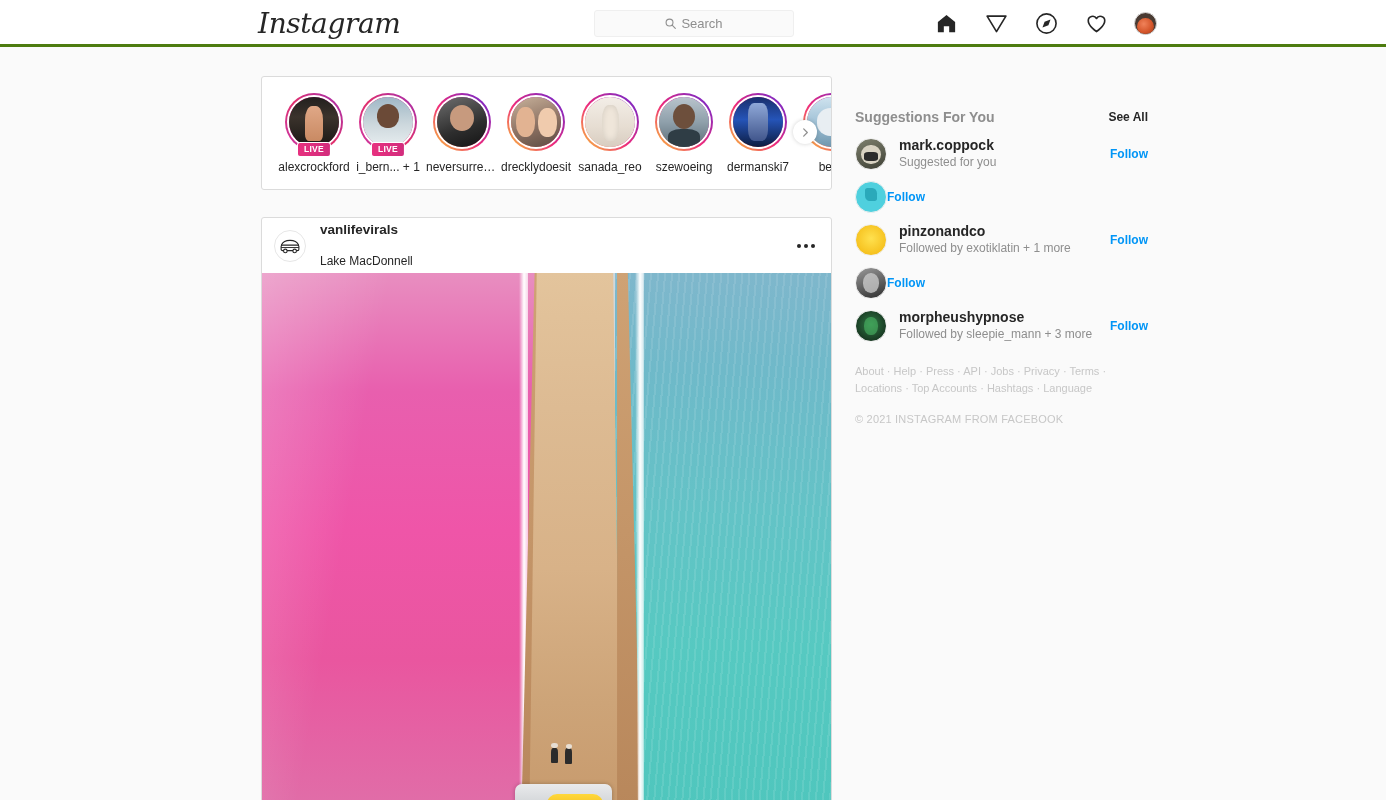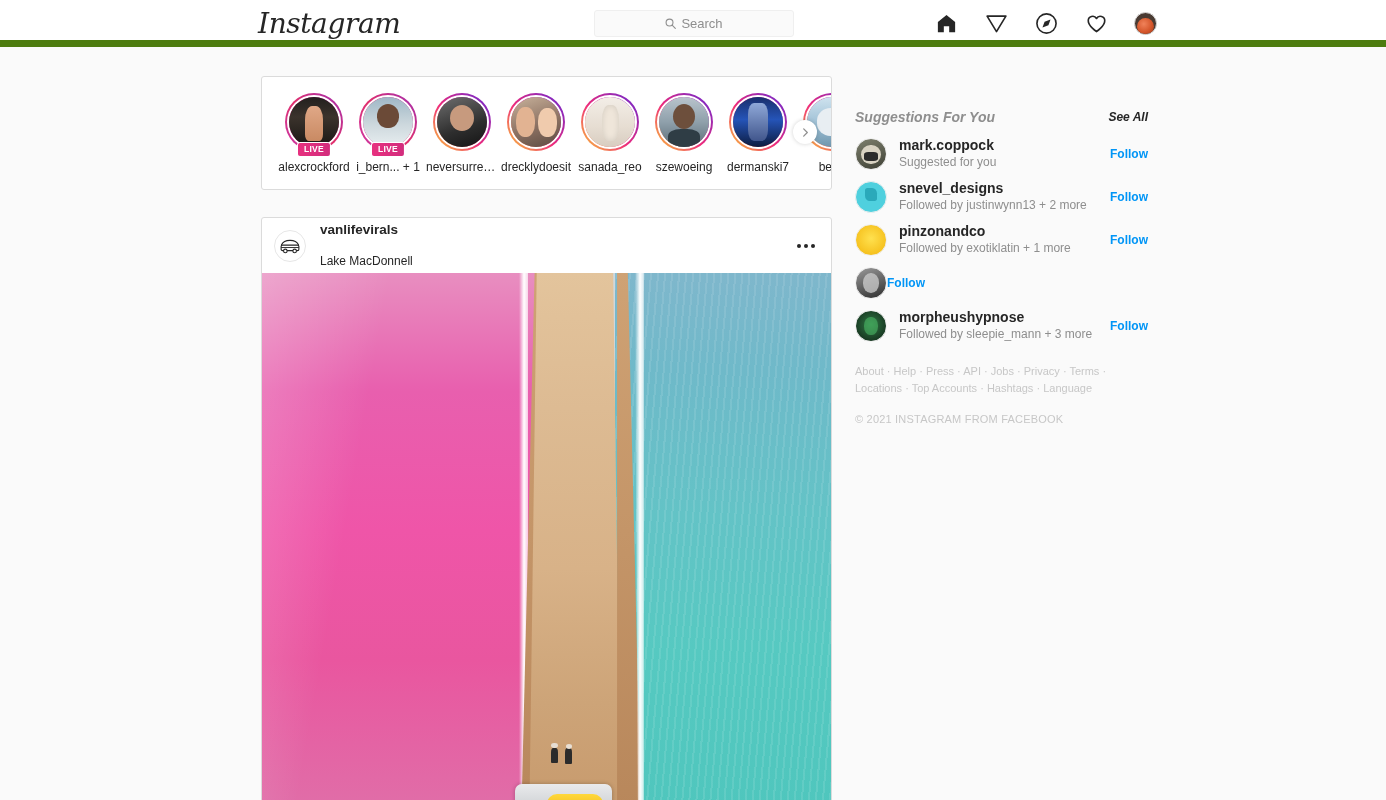--- a/index.html
+++ b/index.html
@@ -8,21 +8,21 @@
     background: #fafafa;
     font-family: "Liberation Sans", sans-serif;
     overflow: hidden;
     -webkit-font-smoothing: antialiased;
   }
 
   
   .header {
     height: 47px; width: 100%;
     background: #fff;
-    border-bottom: 7px solid #4d7c0f;
+    border-bottom: 3px solid #4d7c0f;
     position: relative;
     display: flex; align-items: center;
   }
   .header-inner {
     width: 1386px; height: 100%;
     position: relative;
     display: flex; align-items: center;
   }
   .logo {
     position: absolute; left: 258px; top: 7px;
@@ -264,21 +264,21 @@
     border-radius:50% 50% 30% 30%;
     background:#3c2a20;
   }
   .me-txt { margin-left: 15px; flex: 1; line-height: 1.3; }
   .me-user { font-size: 14px; font-weight: 600; color: #262626; }
   .me-name { font-size: 14px; color: #8e8e8e; margin-top: 1px; }
   .link-blue { font-size: 12px; font-weight: 600; color: #0095f6; cursor: pointer; }
 
   .sug-head {
     display: flex; align-items: center; justify-content: space-between;
-    margin-top: 15px; margin-bottom: 7px; font-style: italic;
+    margin-top: 15px; margin-bottom: 7px;
   }
   .sug-title { font-size: 14px; font-weight: 600; color: #8e8e8e; }
   .sug-all { font-size: 12px; font-weight: 600; color: #262626; cursor: pointer; }
 
   .sug-row { display: flex; align-items: center; height: 43px; }
   .sug-av {
     width: 32px; height: 32px; border-radius: 50%;
     flex: 0 0 32px; overflow: hidden; position: relative;
     border: 1px solid #efefef; cursor: pointer;
   }
@@ -490,24 +490,20 @@
         <div class="sug-av a1"></div>
         <div class="sug-txt">
           <div class="sug-user">mark.coppock</div>
           <div class="sug-sub">Suggested for you</div>
         </div>
         <div class="sug-follow">Follow</div>
       </div>
 
       <div class="sug-row">
         <div class="sug-av a2"></div>
-        <div class="sug-txt">
-          <div class="sug-user">snevel_designs</div>
-          <div class="sug-sub">Followed by justinwynn13 + 2 more</div>
-        </div>
         <div class="sug-follow">Follow</div>
       </div>
 
       <div class="sug-row">
         <div class="sug-av a3"></div>
         <div class="sug-txt">
           <div class="sug-user">pinzonandco</div>
           <div class="sug-sub">Followed by exotiklatin + 1 more</div>
         </div>
         <div class="sug-follow">Follow</div>

